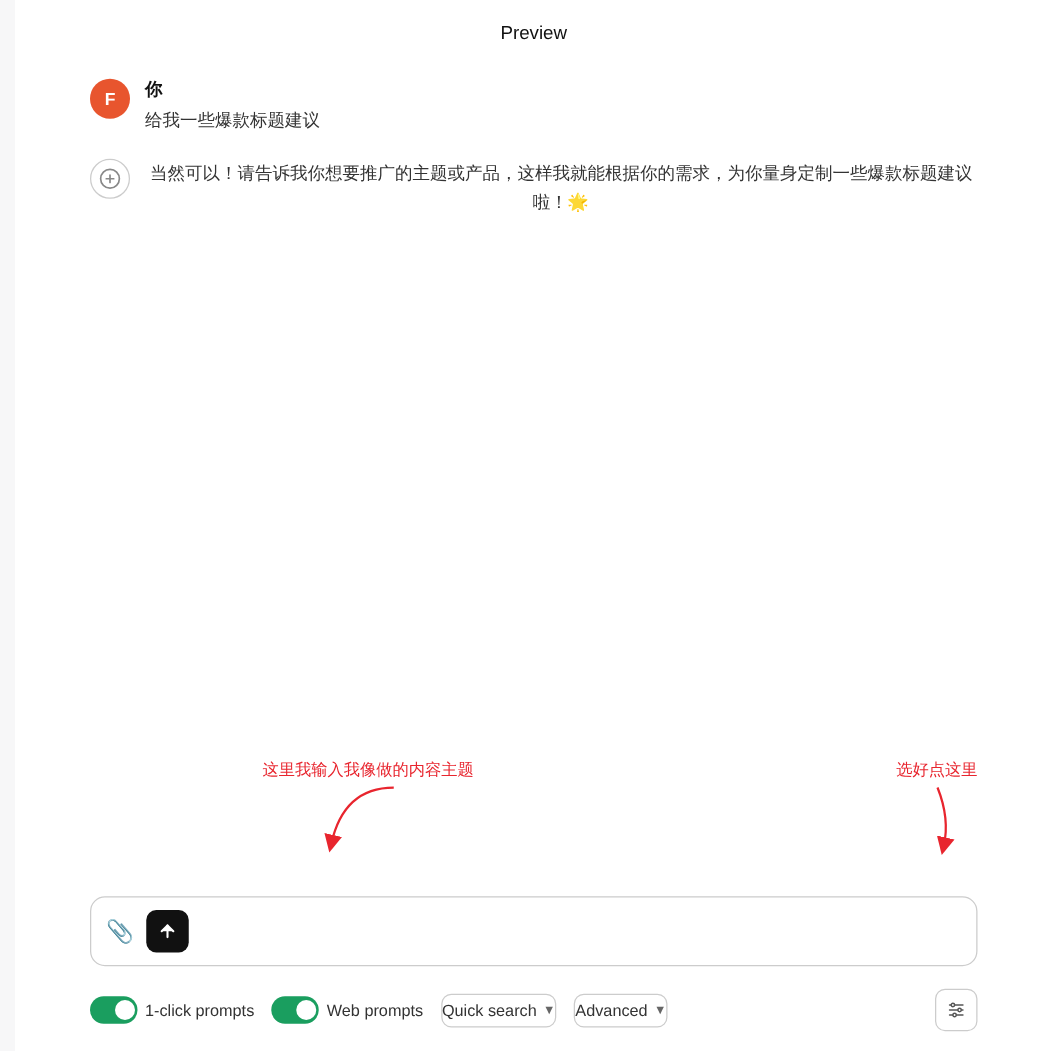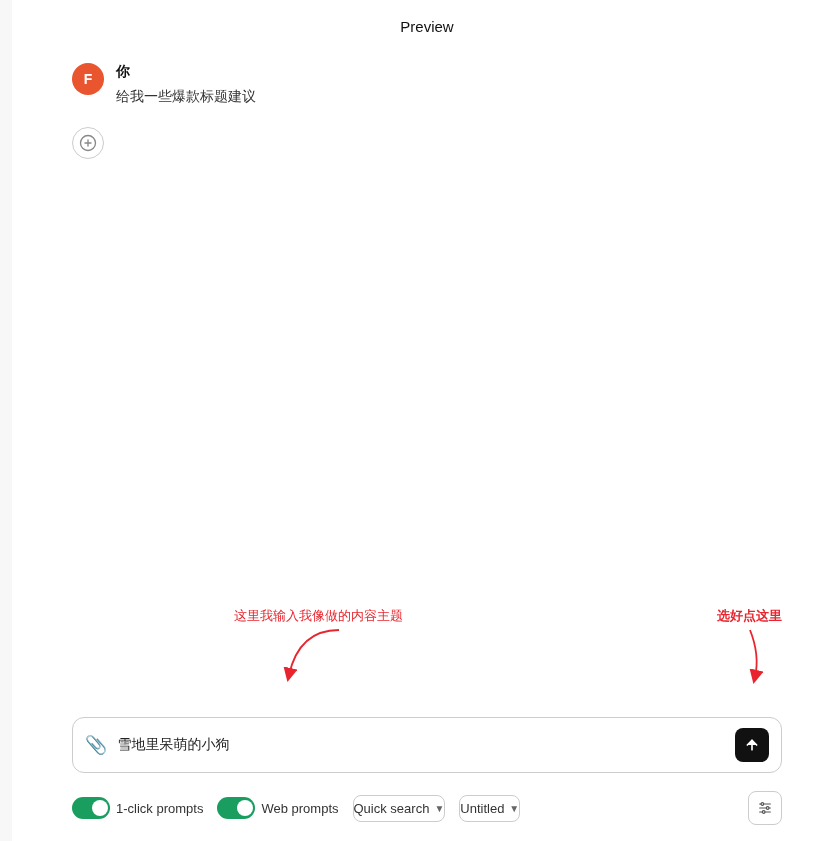--- a/index.html
+++ b/index.html
@@ -101,40 +101,39 @@
     }
 
     
     .annotations-area {
       position: relative;
       height: 120px;
     }
 
     .annotation-left {
       position: absolute;
-      left: 222px;
+      left: 198px;
       top: 10px;
       color: #e8252e;
       font-size: 13px;
       display: flex;
       flex-direction: column;
       align-items: center;
       gap: 0;
     }
 
     .annotation-right {
       position: absolute;
       right: 60px;
       top: 10px;
       color: #e8252e;
       font-size: 13px;
       display: flex;
       flex-direction: column;
       align-items: center;
-      font-weight: bold;
     }
 
     .arrow-svg {
       display: block;
     }
 
     
     .input-area {
       padding: 0 60px 10px 60px;
     }
@@ -283,20 +282,21 @@
     </div>
 
     <div class="message-row">
       <div class="avatar-bot">
         <svg class="bot-icon-svg" viewBox="0 0 24 24" fill="none" stroke="#888" stroke-width="1.8" stroke-linecap="round" stroke-linejoin="round">
           <circle cx="12" cy="12" r="10"></circle>
           <path d="M8 12h8M12 8v8"></path>
         </svg>
       </div>
       <div class="message-content">
+        <div class="message-text">当然可以！请告诉我你想要推广的主题或产品，这样我就能根据你的需求，为你量身定制一些爆款标题建议啦！🌟</div>
       </div>
     </div>
 
   </div>
 
   <div class="annotations-area">
 
     <div class="annotation-left">
       <span>这里我输入我像做的内容主题</span>
       <svg class="arrow-svg" width="80" height="60" viewBox="0 0 80 60">
@@ -318,21 +318,20 @@
           </marker>
         </defs>
         <path d="M25,5 Q35,30 30,52" stroke="#e8252e" stroke-width="1.8" fill="none" marker-end="url(#arrowR)"></path>
       </svg>
     </div>
   </div>
 
   <div class="input-area">
     <div class="input-box">
       <span class="attach-icon">📎</span>
-      <input type="text" value="雪地里呆萌的小狗" style="">
       <button class="send-btn">
         <svg viewBox="0 0 24 24" fill="none" stroke="#fff" stroke-width="2.5" stroke-linecap="round" stroke-linejoin="round">
           <line x1="12" y1="19" x2="12" y2="5"></line>
           <polyline points="5 12 12 5 19 12"></polyline>
         </svg>
       </button>
     </div>
   </div>
 
   <div class="toolbar-row">
@@ -346,21 +345,21 @@
       <div class="toggle-switch"></div>
       <span class="toggle-label">Web prompts</span>
     </div>
 
     <button class="dropdown-btn">
       <span>Quick search</span>
       <span class="chevron">▼</span>
     </button>
 
     <button class="dropdown-btn">
-      <span>Untitled</span>
+      <span>Advanced</span>
       <span class="chevron">▼</span>
     </button>
 
     <div class="spacer"></div>
 
     <div class="settings-btn">
       <svg viewBox="0 0 24 24" fill="none" stroke="currentColor" stroke-width="1.8" stroke-linecap="round" stroke-linejoin="round">
         <line x1="4" y1="6" x2="20" y2="6"></line>
         <line x1="4" y1="12" x2="20" y2="12"></line>
         <line x1="4" y1="18" x2="20" y2="18"></line>

